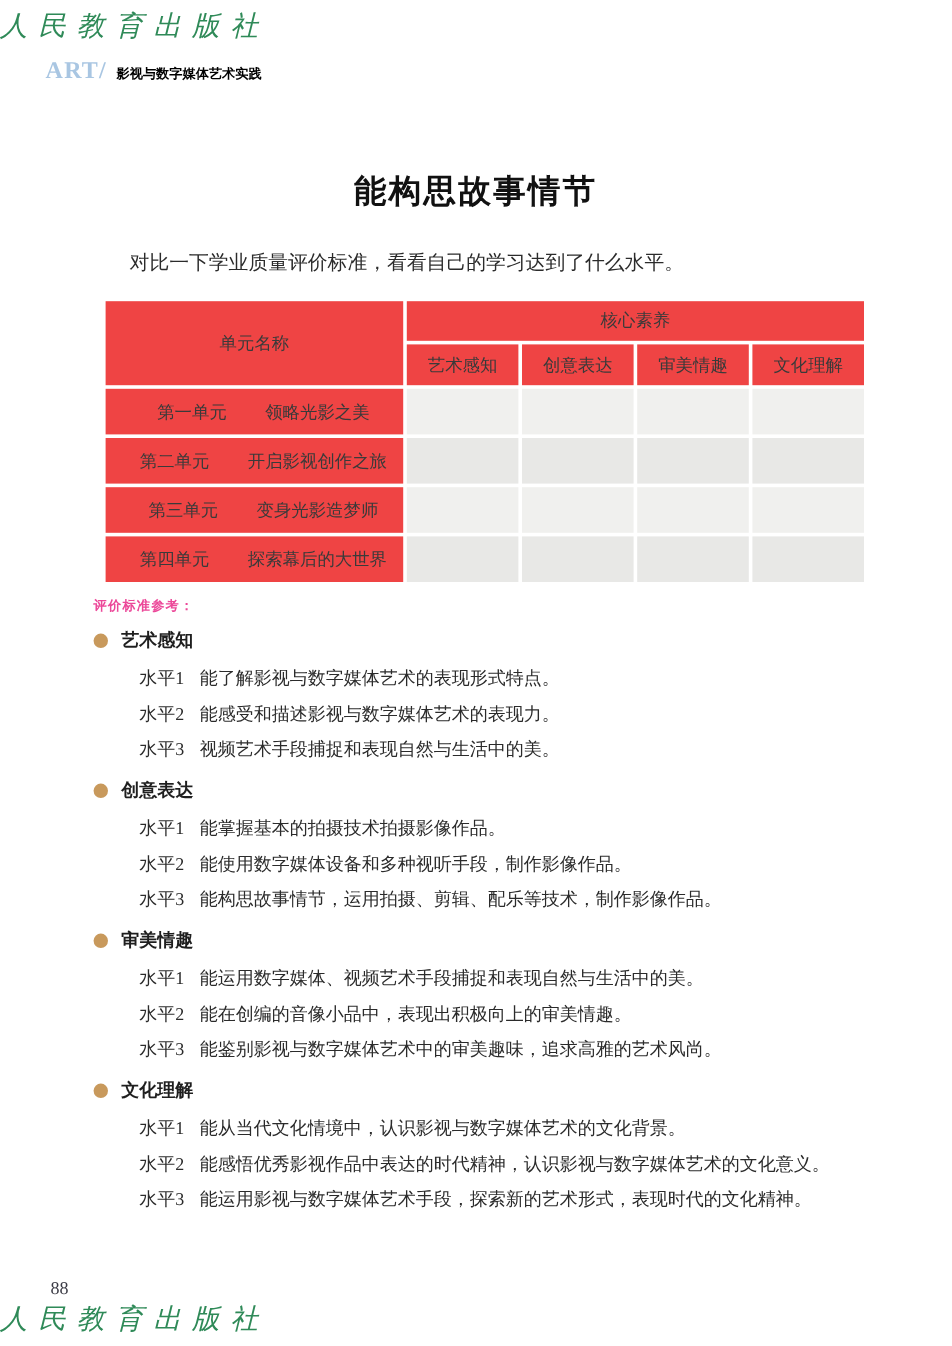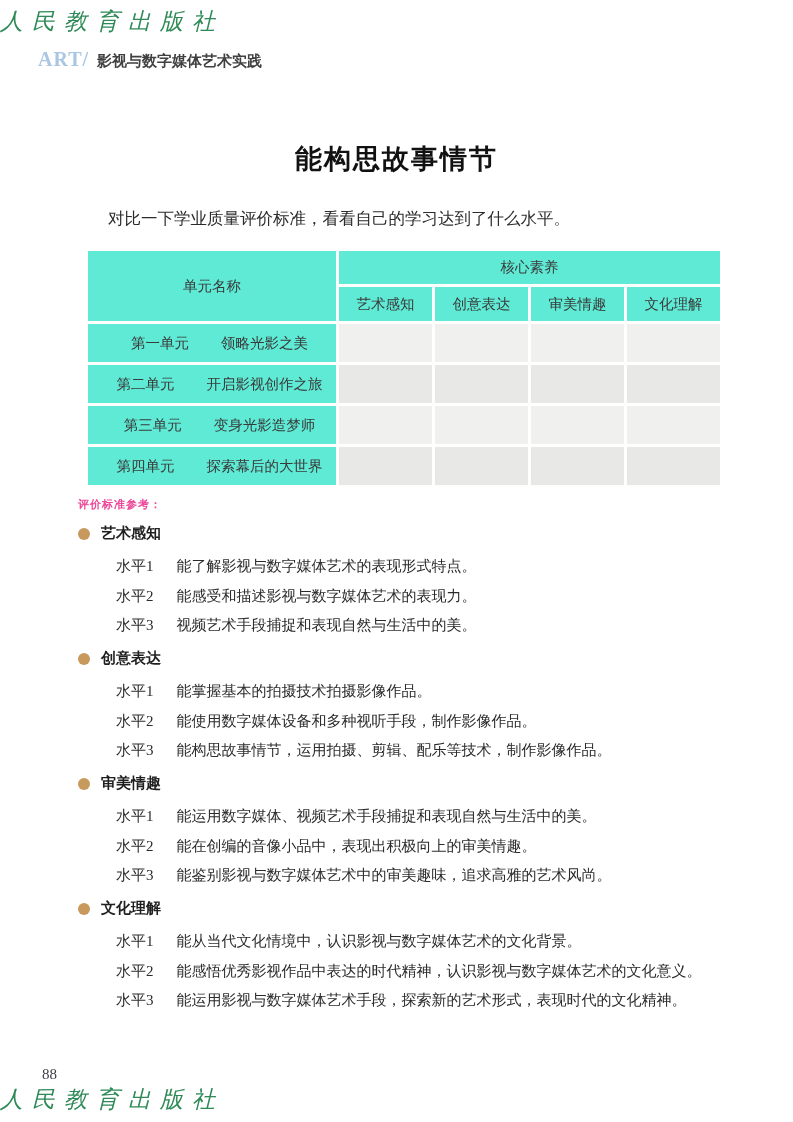--- a/index.html
+++ b/index.html
@@ -43,22 +43,22 @@
   .course-code {
     font-family: "Liberation Serif", "DejaVu Serif", serif;
     font-weight: bold;
     font-size: 20px;
     color: #a9c6e2;
     letter-spacing: 1px;
   }
   .course-name {
     font-family: "Liberation Sans", "DejaVu Sans", sans-serif;
     font-weight: bold;
-    font-size: 15px;
-    color: #404040;
+    font-size: 11px;
+    color: #000000;
   }
 
   
   .doc-title {
     position: absolute;
     top: 141px;
     left: 0;
     width: 100%;
     text-align: center;
     font-family: "Liberation Sans", "DejaVu Sans", sans-serif;
@@ -84,21 +84,21 @@
     width: 628px;
     font-family: "Liberation Sans", "DejaVu Sans", sans-serif;
     font-size: 14.5px;
     color: #3a3a3a;
   }
   table.eval th, table.eval td {
     font-weight: 500;
     text-align: center;
     vertical-align: middle;
   }
-  .cell-beige { background: #5eead4; }
+  .cell-beige { background: #ef4444; }
   .cell-light { background: #f0f0ee; }
   .cell-dark  { background: #e8e8e6; }
   .h1row th { height: 33px; }
   .h2row th { height: 34px; }
   tr.unit-row th, tr.unit-row td { height: 38px; }
   th.unit-name-cell {
     text-align: left;
     padding-left: 15px;
     font-weight: 500;
   }
@@ -140,21 +140,21 @@
     color: #1f1f1f;
   }
   .level-line {
     margin-left: 38px;
     margin-bottom: 8.5px;
     font-size: 15px;
     line-height: 21px;
     color: #2b2b2b;
     white-space: nowrap;
   }
-  .level-label { margin-right: 23px; }
+  .level-label { margin-right: 13px; }
 
   
   .page-number {
     position: absolute;
     left: 42px;
     top: 1066px;
     font-size: 15px;
     color: #3c3c46;
   }
 </style>

